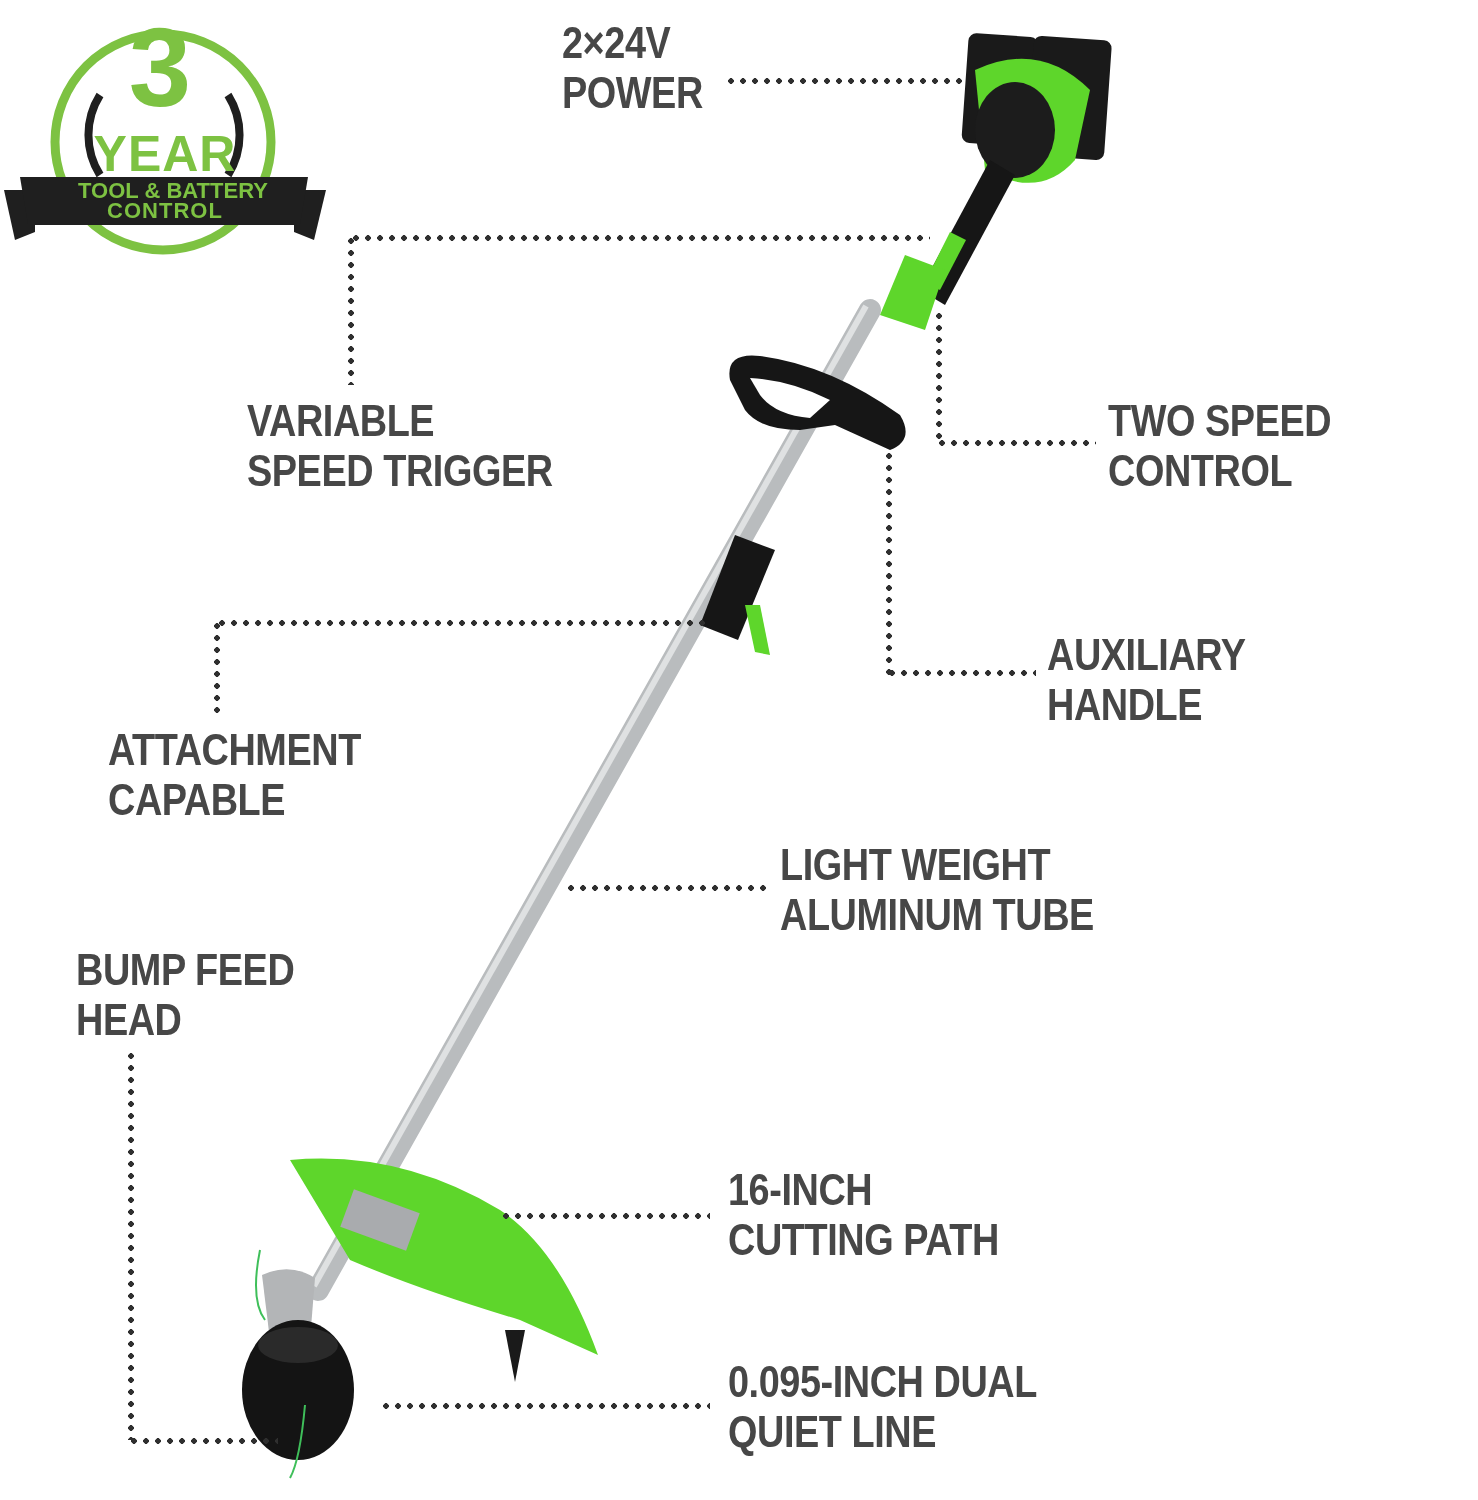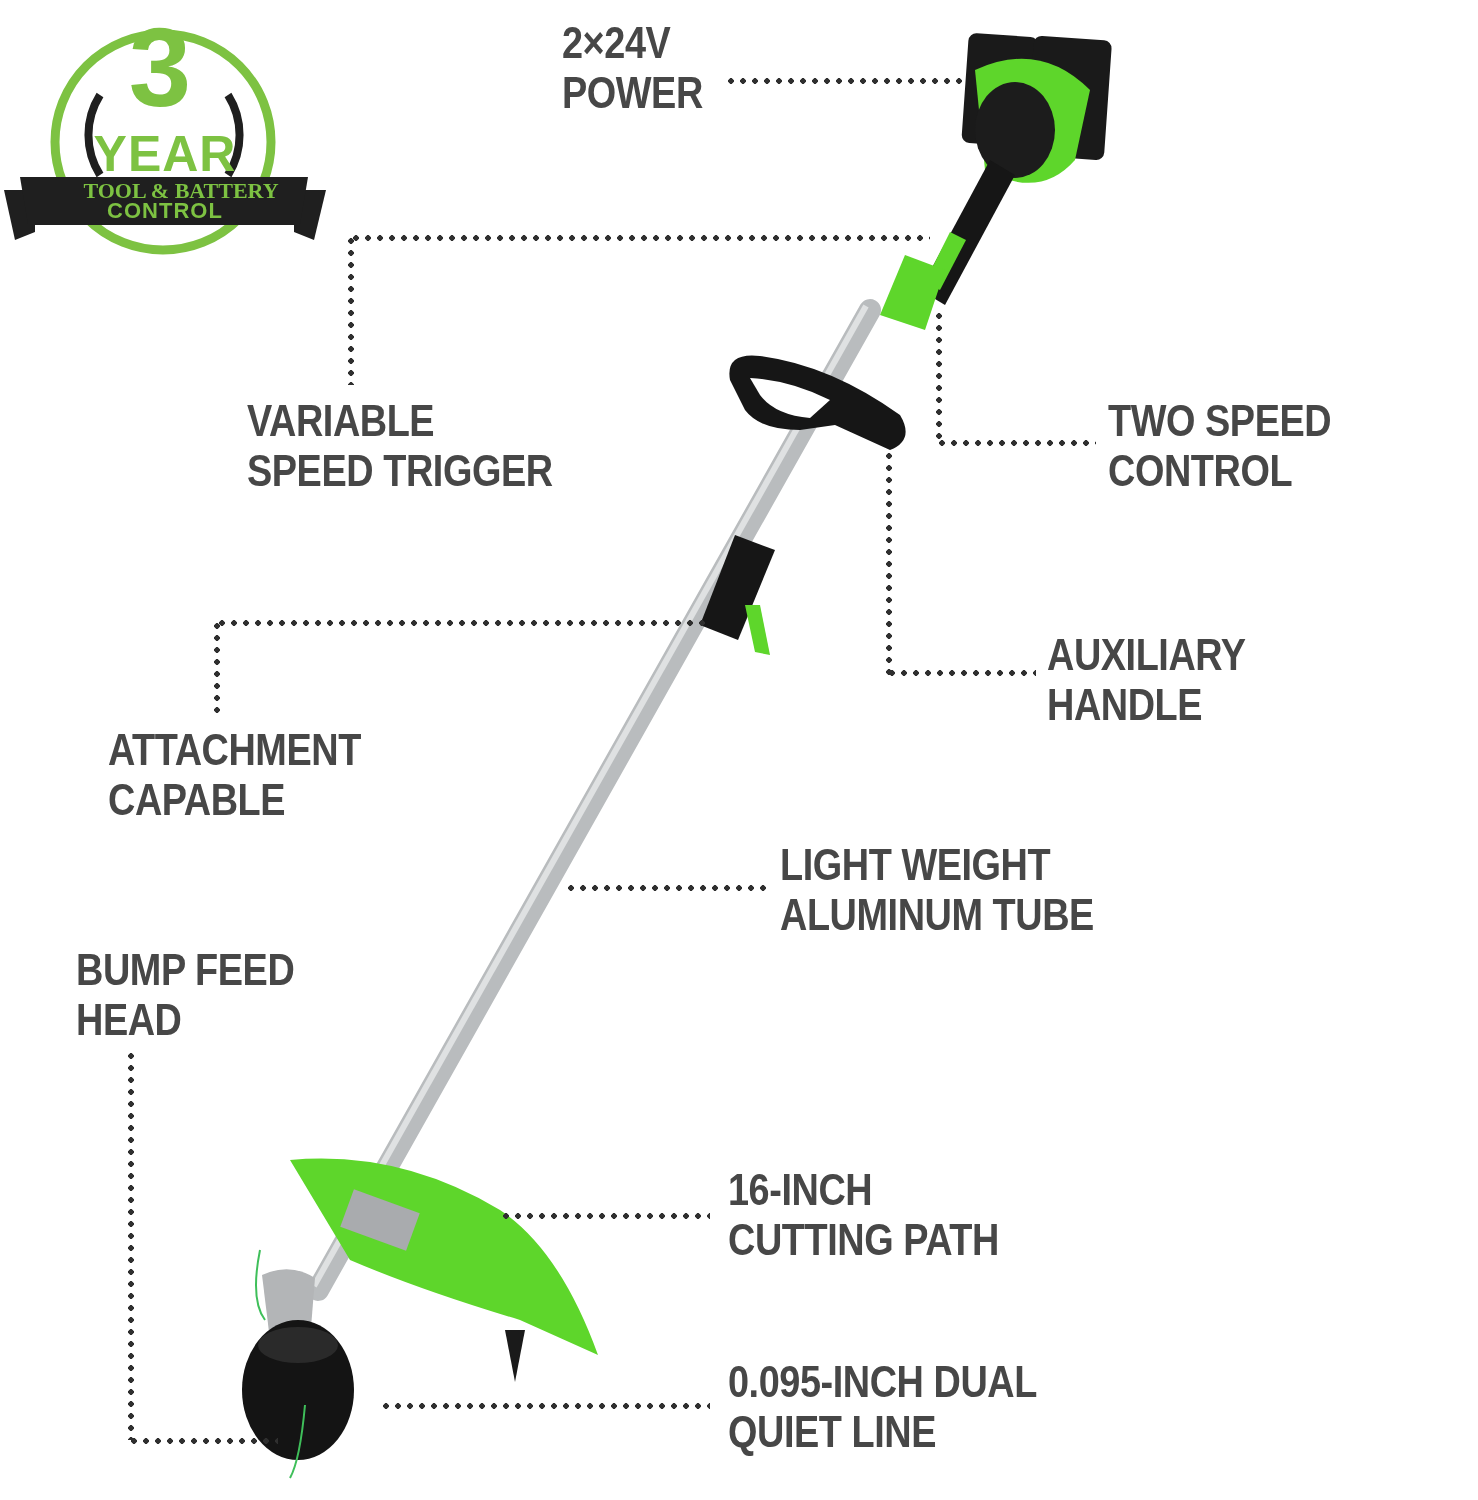--- a/index.html
+++ b/index.html
@@ -23,21 +23,21 @@
     <svg width="330" height="270" viewBox="0 0 330 270">
       <circle cx="163" cy="142" r="108" fill="none" stroke="#7dc242" stroke-width="9"></circle>
       <path d="M100 95 A75 75 0 0 0 100 175" fill="none" stroke="#1f1f1f" stroke-width="8"></path>
       <path d="M228 95 A75 75 0 0 1 228 175" fill="none" stroke="#1f1f1f" stroke-width="8"></path>
       <polygon points="4,190 35,190 35,232 15,240" fill="#1f1f1f"></polygon>
       <polygon points="326,190 294,190 294,232 314,240" fill="#1f1f1f"></polygon>
       <polygon points="20,177 308,177 300,225 28,225" fill="#1f1f1f"></polygon>
     </svg>
     <div class="badge-text" style="left:110px;top:12px;width:100px;font-size:112px;line-height:112px;">3</div>
     <div class="badge-text" style="left:80px;top:134px;width:170px;font-size:50px;line-height:40px;letter-spacing:1px;">YEAR</div>
-    <div class="badge-text" style="left:41px;top:180px;width:280px;font-size:22px;line-height:22px;font-family:Liberation Serif, serif;">TOOL &amp; BATTERY</div>
+    <div class="badge-text" style="left:33px;top:180px;width:280px;font-size:22px;line-height:22px;">TOOL &amp; BATTERY</div>
     <div class="badge-text" style="left:25px;top:200px;width:280px;font-size:22px;line-height:22px;letter-spacing:1px;">CONTROL</div>
   </div>
 
   <svg width="1478" height="1500" viewBox="0 0 1478 1500">
 
     <line x1="870" y1="310" x2="318" y2="1290" stroke="#b9bcbe" stroke-width="22" stroke-linecap="round"></line>
     <line x1="866" y1="306" x2="314" y2="1286" stroke="#dfe1e2" stroke-width="6"></line>
 
     <rect x="965" y="35" width="70" height="110" rx="8" fill="#1a1a1a" transform="rotate(4 1000 90)"></rect>
     <rect x="1030" y="38" width="78" height="120" rx="8" fill="#1a1a1a" transform="rotate(4 1070 98)"></rect>

